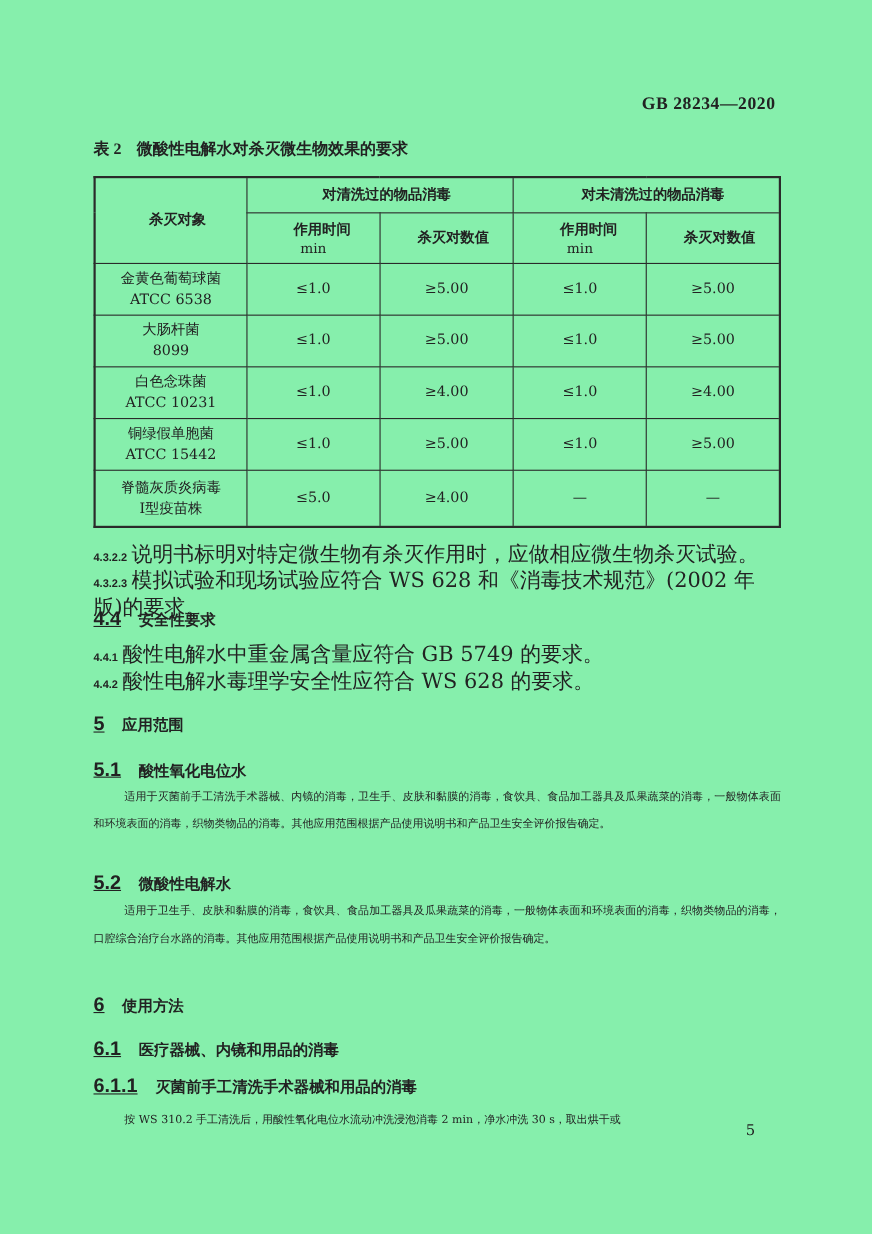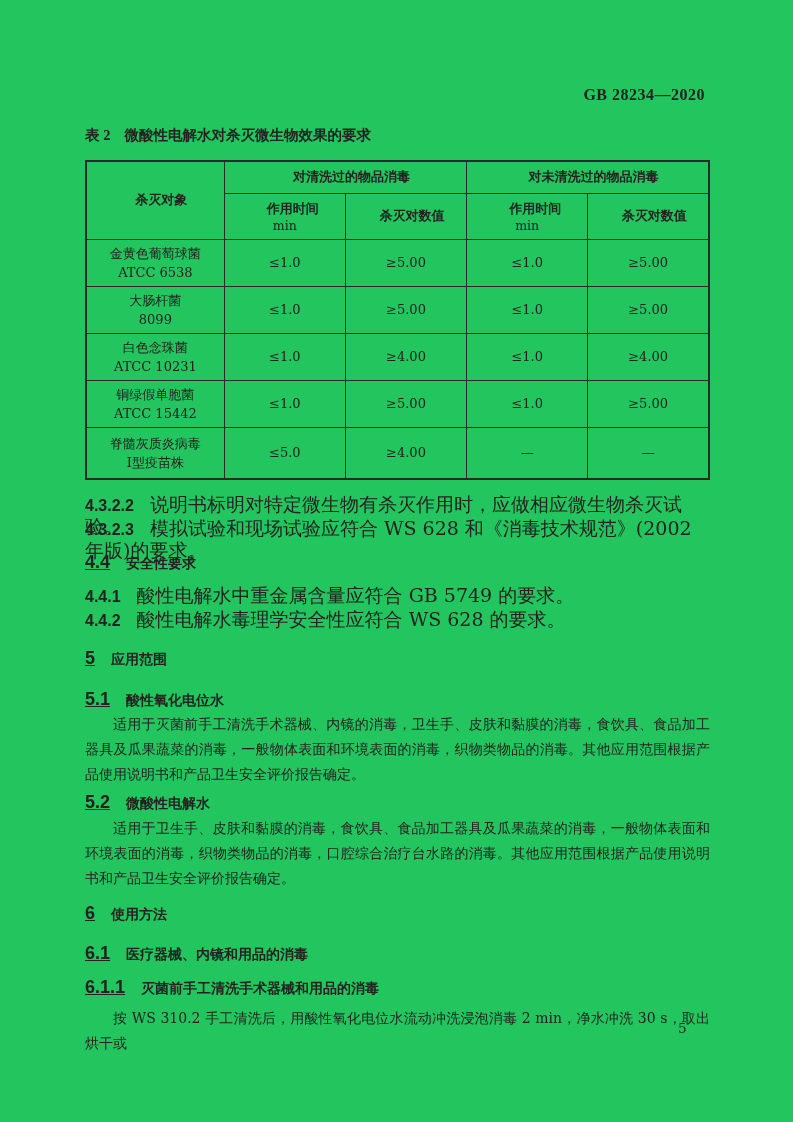--- a/index.html
+++ b/index.html
@@ -1,21 +1,21 @@
 <!DOCTYPE html>
 <html><head>
 <meta charset="utf-8">
 <style>
   html, body { margin: 0; padding: 0; background: #e8e8e8; }
   .page {
     position: relative;
     width: 793px;
     height: 1122px;
     margin: 0 auto;
-    background: #22c55e;
+    background: #86efac;
     color: #222;
     font-family: "DejaVu Serif", "Liberation Serif", serif;
     font-size: 14px;
     overflow: hidden;
   }
   .abs { position: absolute; }
   .content-x { left: 85px; width: 625px; }
 
   
   .std-code {
@@ -64,37 +64,37 @@
   tr.hrow2 { height: 46px; }
   tr.drow  { height: 47px; margin-top: 28px; }
   tr.drow-last { height: 52px; }
   .cell-2line div { line-height: 19px; }
 
   
   .clause { line-height: 20px; }
   .cnum {
     font-family: "Liberation Sans", sans-serif;
     font-weight: bold;
-    font-size: 16px;
-    margin-right: 16px;
+    font-size: 10px;
+    margin-right: 4px;
   }
   .ctext { font-size: 19px; }
 
   .heading {
     font-family: "Liberation Sans", sans-serif;
     font-weight: bold;
     font-size: 14px;
   }
   .heading .cnum { margin-right: 16px; font-size: 18px; text-decoration: underline; }
 
   .para {
     text-align: justify;
     text-indent: 28px;
     line-height: 25px;
-    font-size: 14px;
+    font-size: 10px;
   }
 
   .page-num {
     top: 1020px; left: 678px;
     font-family: "DejaVu Serif", serif;
     font-size: 13.5px;
   }
 </style>
 </head>
 <body>

